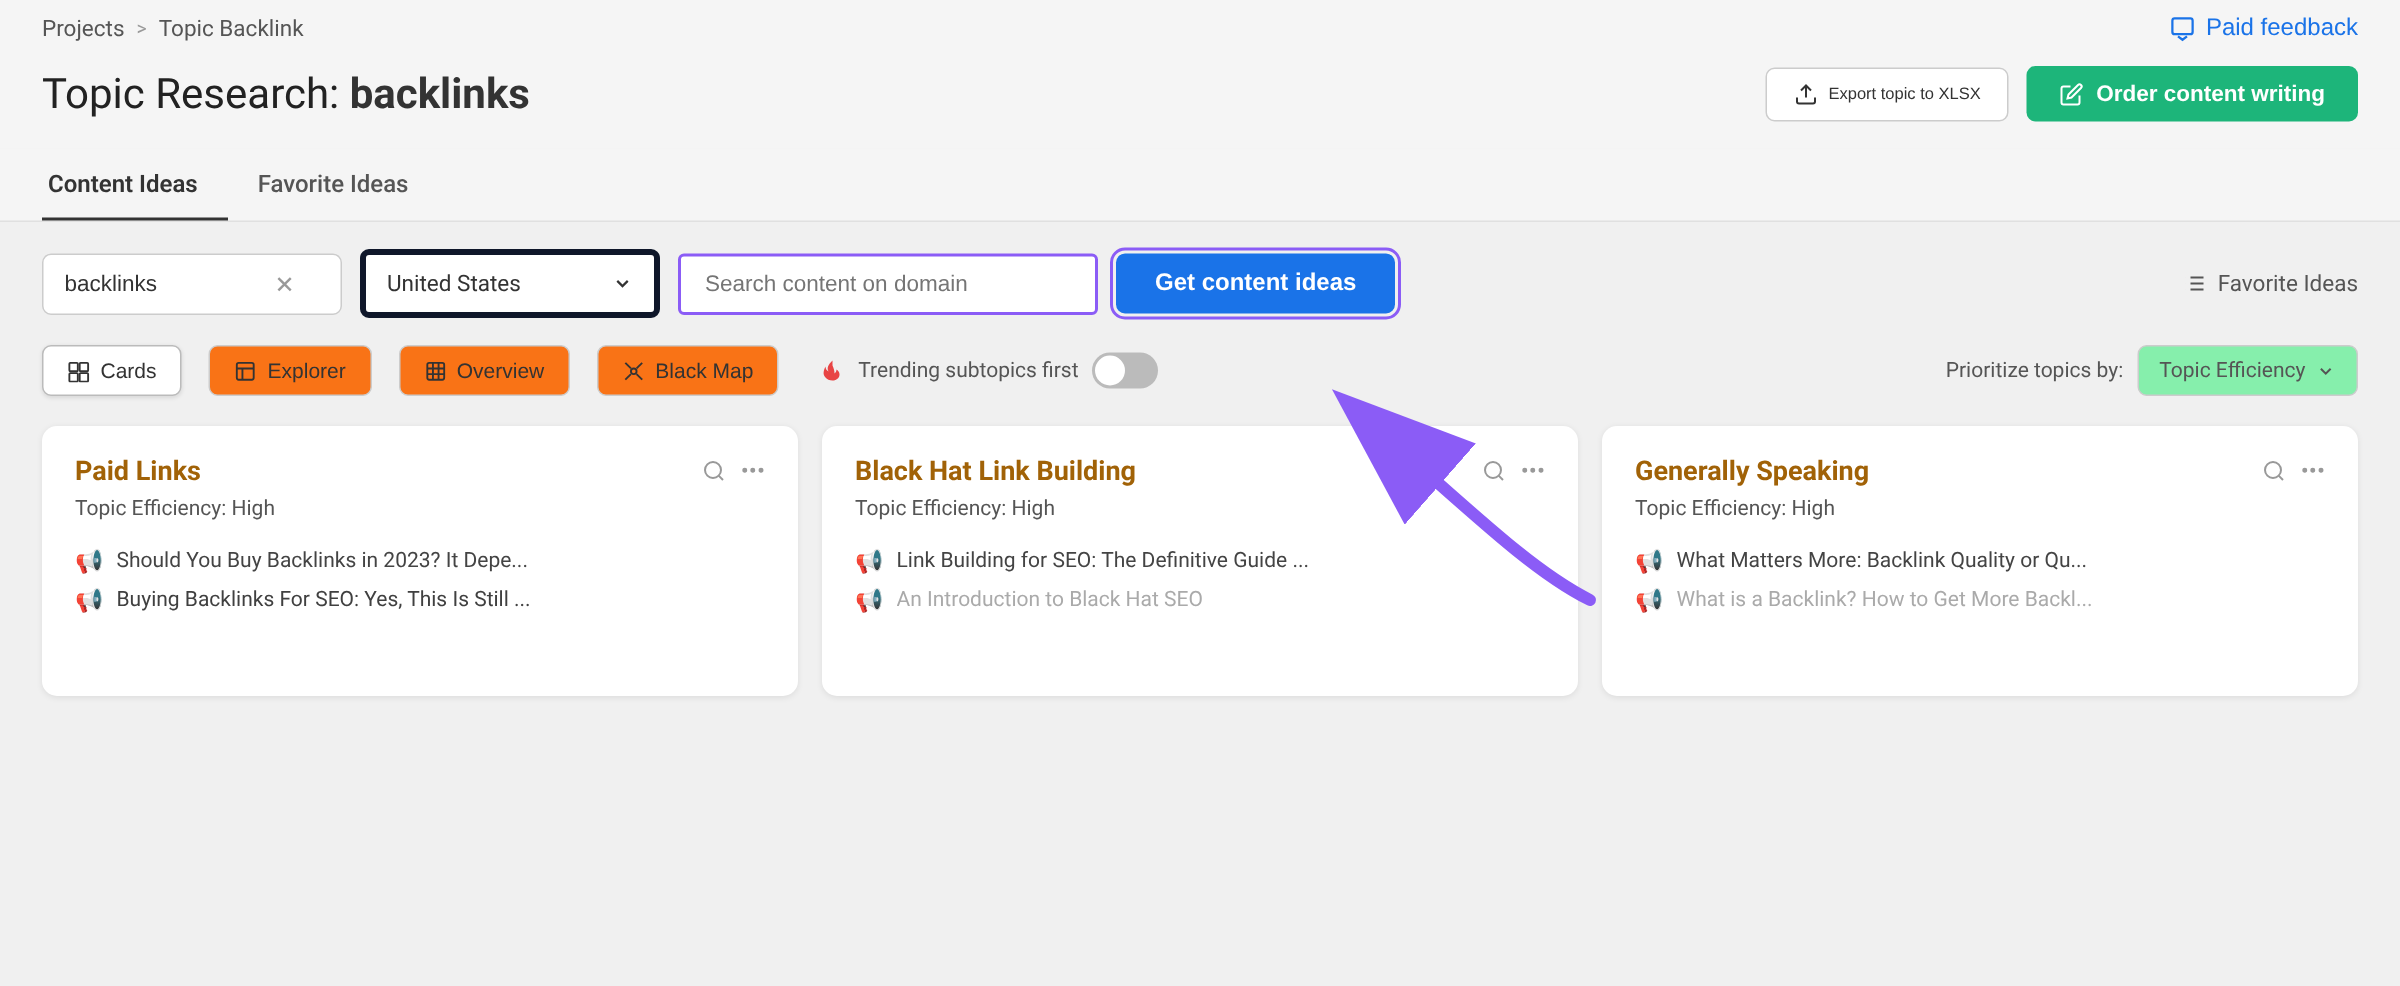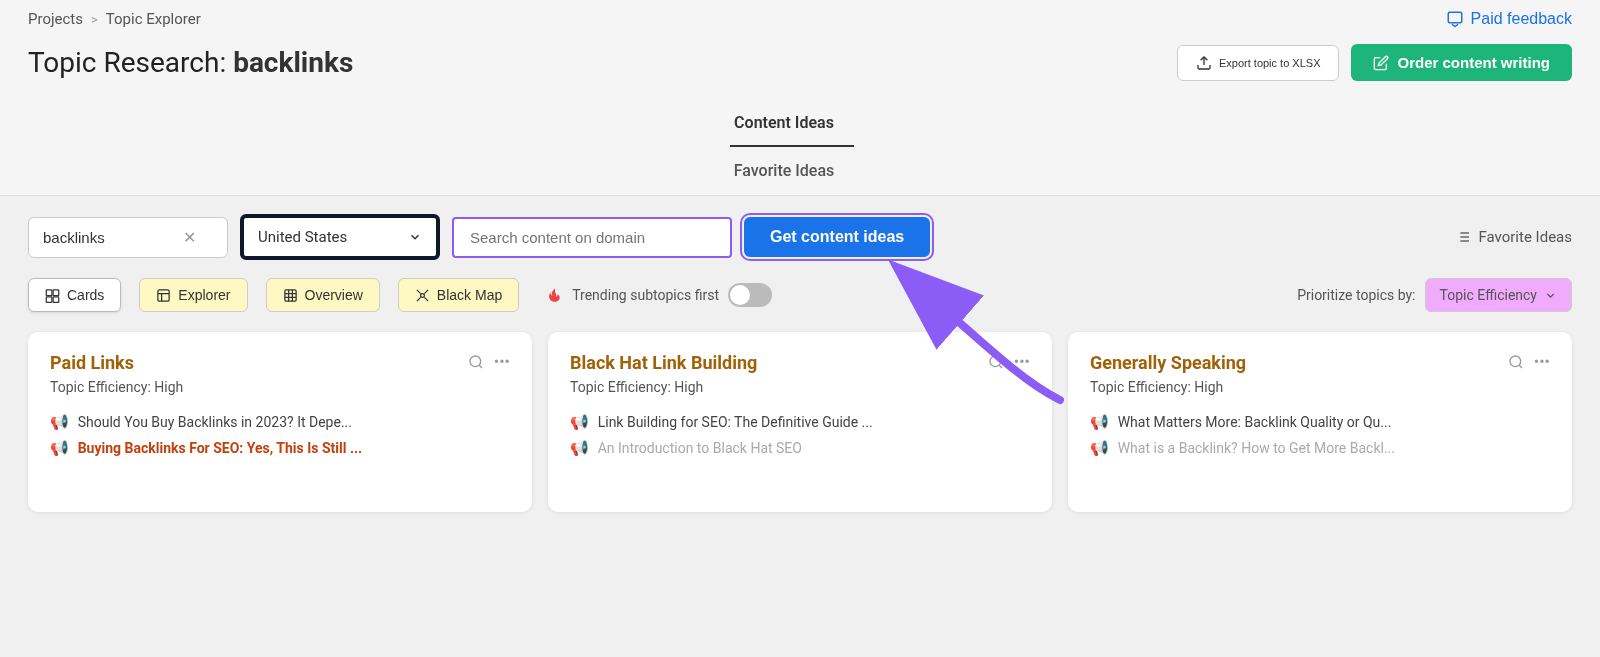--- a/index.html
+++ b/index.html
@@ -103,21 +103,20 @@
       font-weight: 600;
     }
 
     .tabs-bar {
       display: flex;
       align-items: center;
       padding: 0 28px;
       background: #f5f5f5;
       border-bottom: 1px solid #e0e0e0;
       gap: 0;
-      flex-direction: column;
     }
 
     .tab {
       padding: 14px 20px 13px 4px;
       font-size: 16px;
       color: #555;
       cursor: pointer;
       border-bottom: 2px solid transparent;
       font-weight: 500;
       margin-right: 16px;
@@ -234,21 +233,21 @@
       display: flex;
       align-items: center;
       gap: 18px;
       margin-bottom: 20px;
     }
 
     .view-btn {
       display: flex;
       align-items: center;
       gap: 7px;
-      background: #fef9c3;
+      background: #f97316;
       border: 1px solid #ccc;
       border-radius: 6px;
       padding: 8px 16px;
       font-size: 14px;
       color: #333;
       cursor: pointer;
       font-weight: 500;
     }
 
     .view-btn.active {
@@ -293,21 +292,21 @@
       gap: 9px;
       margin-left: auto;
       font-size: 14px;
       color: #555;
     }
 
     .priority-dropdown {
       display: flex;
       align-items: center;
       gap: 7px;
-      background: #f0abfc;
+      background: #86efac;
       border: 1px solid #ccc;
       border-radius: 6px;
       padding: 8px 14px;
       font-size: 14px;
       cursor: pointer;
     }
 
     .cards-grid {
       display: grid;
       grid-template-columns: repeat(3, 1fr);
@@ -394,21 +393,21 @@
       height: 160px;
     }
   </style>
 </head>
 <body>
 
 <div class="top-bar">
   <div class="breadcrumb">
     <span style="cursor:pointer;color:#555;">Projects</span>
     <span class="breadcrumb-separator">&gt;</span>
-    <span>Topic Explorer</span>
+    <span>Topic Backlink</span>
   </div>
   <button class="send-feedback-btn">
     <svg viewBox="0 0 24 24" fill="none" stroke="currentColor" stroke-width="2">
       <rect x="3" y="3" width="18" height="14" rx="2"></rect>
       <path d="M8 19l4 3 4-3"></path>
     </svg>
     <span>Paid feedback</span>
   </button>
 </div>
 
@@ -539,21 +538,21 @@
         </div>
       </div>
       <div class="card-efficiency">Topic Efficiency: High</div>
       <div class="card-links">
         <div class="card-link">
           <span class="megaphone-icon">📢</span>
           <span class="card-link-text">Should You Buy Backlinks in 2023? It Depe...</span>
         </div>
         <div class="card-link">
           <span class="megaphone-icon-muted" style="color:#aaa;">📢</span>
-          <span class="card-link-text" style="color:#c2410c;font-weight:bold;">Buying Backlinks For SEO: Yes, This Is Still ...</span>
+          <span class="card-link-text" style="color:#404040;">Buying Backlinks For SEO: Yes, This Is Still ...</span>
         </div>
       </div>
     </div>
 
     <div class="card">
       <div class="card-header">
         <span class="card-title">Black Hat Link Building</span>
         <div class="card-actions">
           <svg class="card-action-icon" width="16" height="16" viewBox="0 0 24 24" fill="none" stroke="currentColor" stroke-width="2">
             <circle cx="11" cy="11" r="8"></circle>

